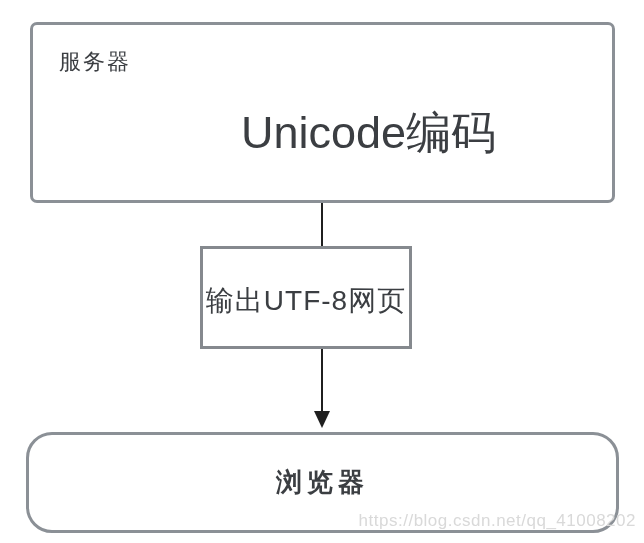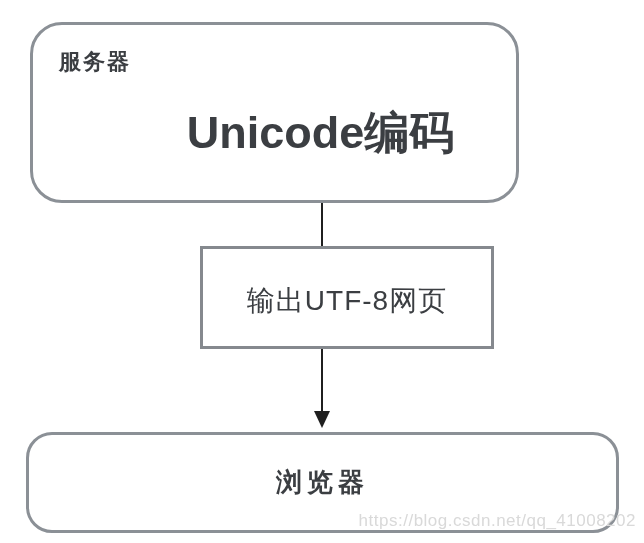--- a/index.html
+++ b/index.html
@@ -20,26 +20,25 @@
     position: relative;
     width: 644px;
     height: 543px;
     background: var(--background);
     overflow: hidden;
   }
   .server-box {
     position: absolute;
     left: 30px;
     top: 22px;
-    width: 489px;
+    width: 585px;
     height: 181px;
     border: 3px solid var(--box-border);
-    border-radius: 32px;
+    border-radius: 7px;
     background: var(--background);
-    font-weight: bold;
   }
   .server-label {
     position: absolute;
     left: 26px;
     top: 24px;
     font-size: 22px;
     line-height: 1.2;
     color: var(--text);
     letter-spacing: 2px;
   }
@@ -59,21 +58,21 @@
     left: 321px;
     top: 203px;
     width: 2px;
     height: 45px;
     background: var(--arrow);
   }
   .process-box {
     position: absolute;
     left: 200px;
     top: 246px;
-    width: 294px;
+    width: 212px;
     height: 103px;
     border: 3px solid var(--process-border);
     background: var(--background);
     display: flex;
     align-items: center;
     justify-content: center;
     padding-top: 8px;
   }
   .process-label {
     font-size: 28px;

